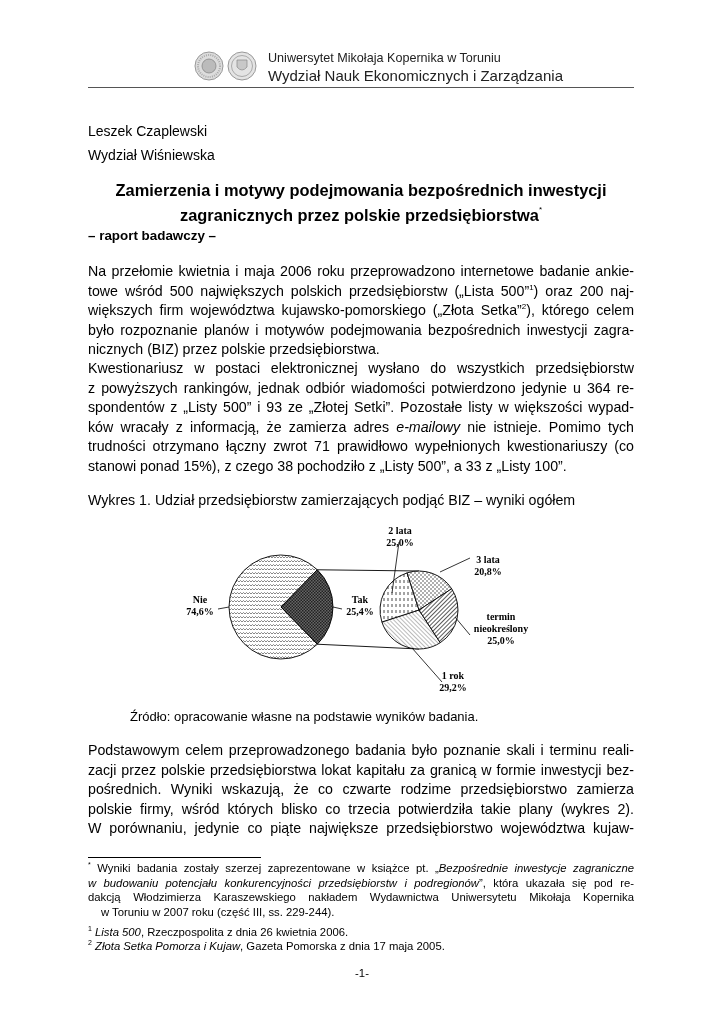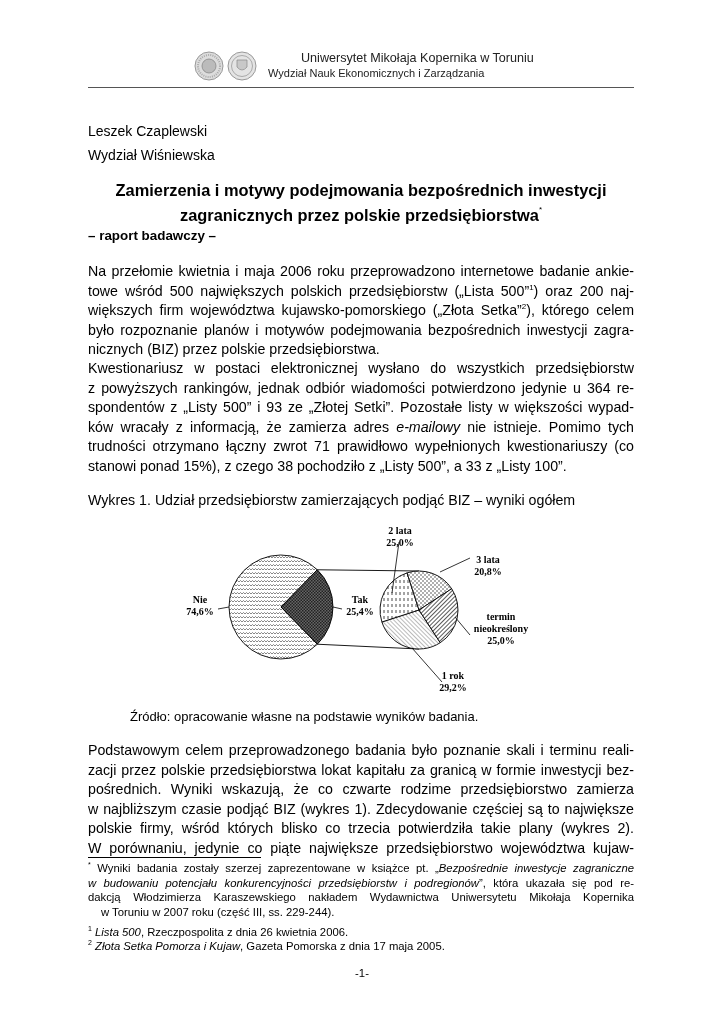--- a/index.html
+++ b/index.html
@@ -1,21 +1,21 @@
 <!DOCTYPE html>
 <html><head>
 <meta charset="utf-8">
 <style>
   html, body { margin: 0; padding: 0; background: #ffffff; }
   body { width: 724px; height: 1024px; position: relative; overflow: hidden;
          font-family: "Liberation Sans", sans-serif; color: #000; }
   .abs { position: absolute; }
   .header-logos { left: 193px; top: 50px; width: 66px; height: 32px; }
-  .uni-name { left: 268px; top: 51px; font-size: 12.6px; color: #222; white-space: nowrap; margin-left: 33px; }
-  .faculty { left: 268px; top: 67px; font-size: 11px; color: #222; white-space: nowrap; }
+  .uni-name { left: 268px; top: 51px; font-size: 12.6px; color: #222; white-space: nowrap; }
+  .faculty { left: 268px; top: 67px; font-size: 15px; color: #222; white-space: nowrap; }
   .header-rule { left: 88px; top: 87px; width: 546px; height: 0; border-top: 1.3px solid #555; }
   .author { left: 88px; font-size: 14px; white-space: nowrap; }
   .title { left: 88px; width: 546px; text-align: center; font-weight: bold; font-size: 16.4px; line-height: 20px; top: 180px; }
   .title sup { font-size: 8px; font-weight: normal; vertical-align: 9px; }
   .subtitle { left: 88px; width: 546px; text-align: left; font-weight: bold; font-size: 13.4px; top: 228px; }
   .para { left: 88px; width: 546px; font-size: 14.2px; line-height: 19.5px; text-align: justify; hyphens: manual; }
   .para .line { display: block; text-align: justify; text-align-last: justify; white-space: nowrap; }
   .para .line.last { text-align-last: left; }
   .para sup { font-size: 8px; vertical-align: 6px; line-height: 0; }
   .caption { left: 88px; top: 492px; font-size: 14.2px; white-space: nowrap; }
@@ -136,21 +136,20 @@
       <line x1="272" y1="162" x2="242" y2="128" stroke="#000" stroke-width="0.8"></line>
     </g>
 </svg>
 
 <div class="abs source">Źródło: opracowanie własne na podstawie wyników badania.</div>
 
 <div class="abs para" style="top:741px">
   <span class="line">Podstawowym celem przeprowadzonego badania było poznanie skali i terminu reali-</span>
   <span class="line">zacji przez polskie przedsiębiorstwa lokat kapitału za granicą w formie inwestycji bez-</span>
   <span class="line">pośrednich. Wyniki wskazują, że co czwarte rodzime przedsiębiorstwo zamierza</span>
-  <span class="line">w najbliższym czasie podjąć BIZ (wykres 1). Zdecydowanie częściej są to największe</span>
   <span class="line">polskie firmy, wśród których blisko co trzecia potwierdziła takie plany (wykres 2).</span>
   <span class="line">W porównaniu, jedynie co piąte największe przedsiębiorstwo województwa kujaw-</span>
 </div>
 
 <div class="abs fn-rule"></div>
 <div class="abs fn" style="top:861px">
   <span class="line"><sup>*</sup> <span>Wyniki badania zostały szerzej zaprezentowane w książce pt. „</span><i>Bezpośrednie inwestycje zagraniczne</i></span>
   <span class="line"><i>w budowaniu potencjału konkurencyjności przedsiębiorstw i podregionów</i><span>”, która ukazała się pod re-</span></span>
   <span class="line">dakcją Włodzimierza Karaszewskiego nakładem Wydawnictwa Uniwersytetu Mikołaja Kopernika</span>
   <span class="line last">w Toruniu w 2007 roku (część III, ss. 229-244).</span>

